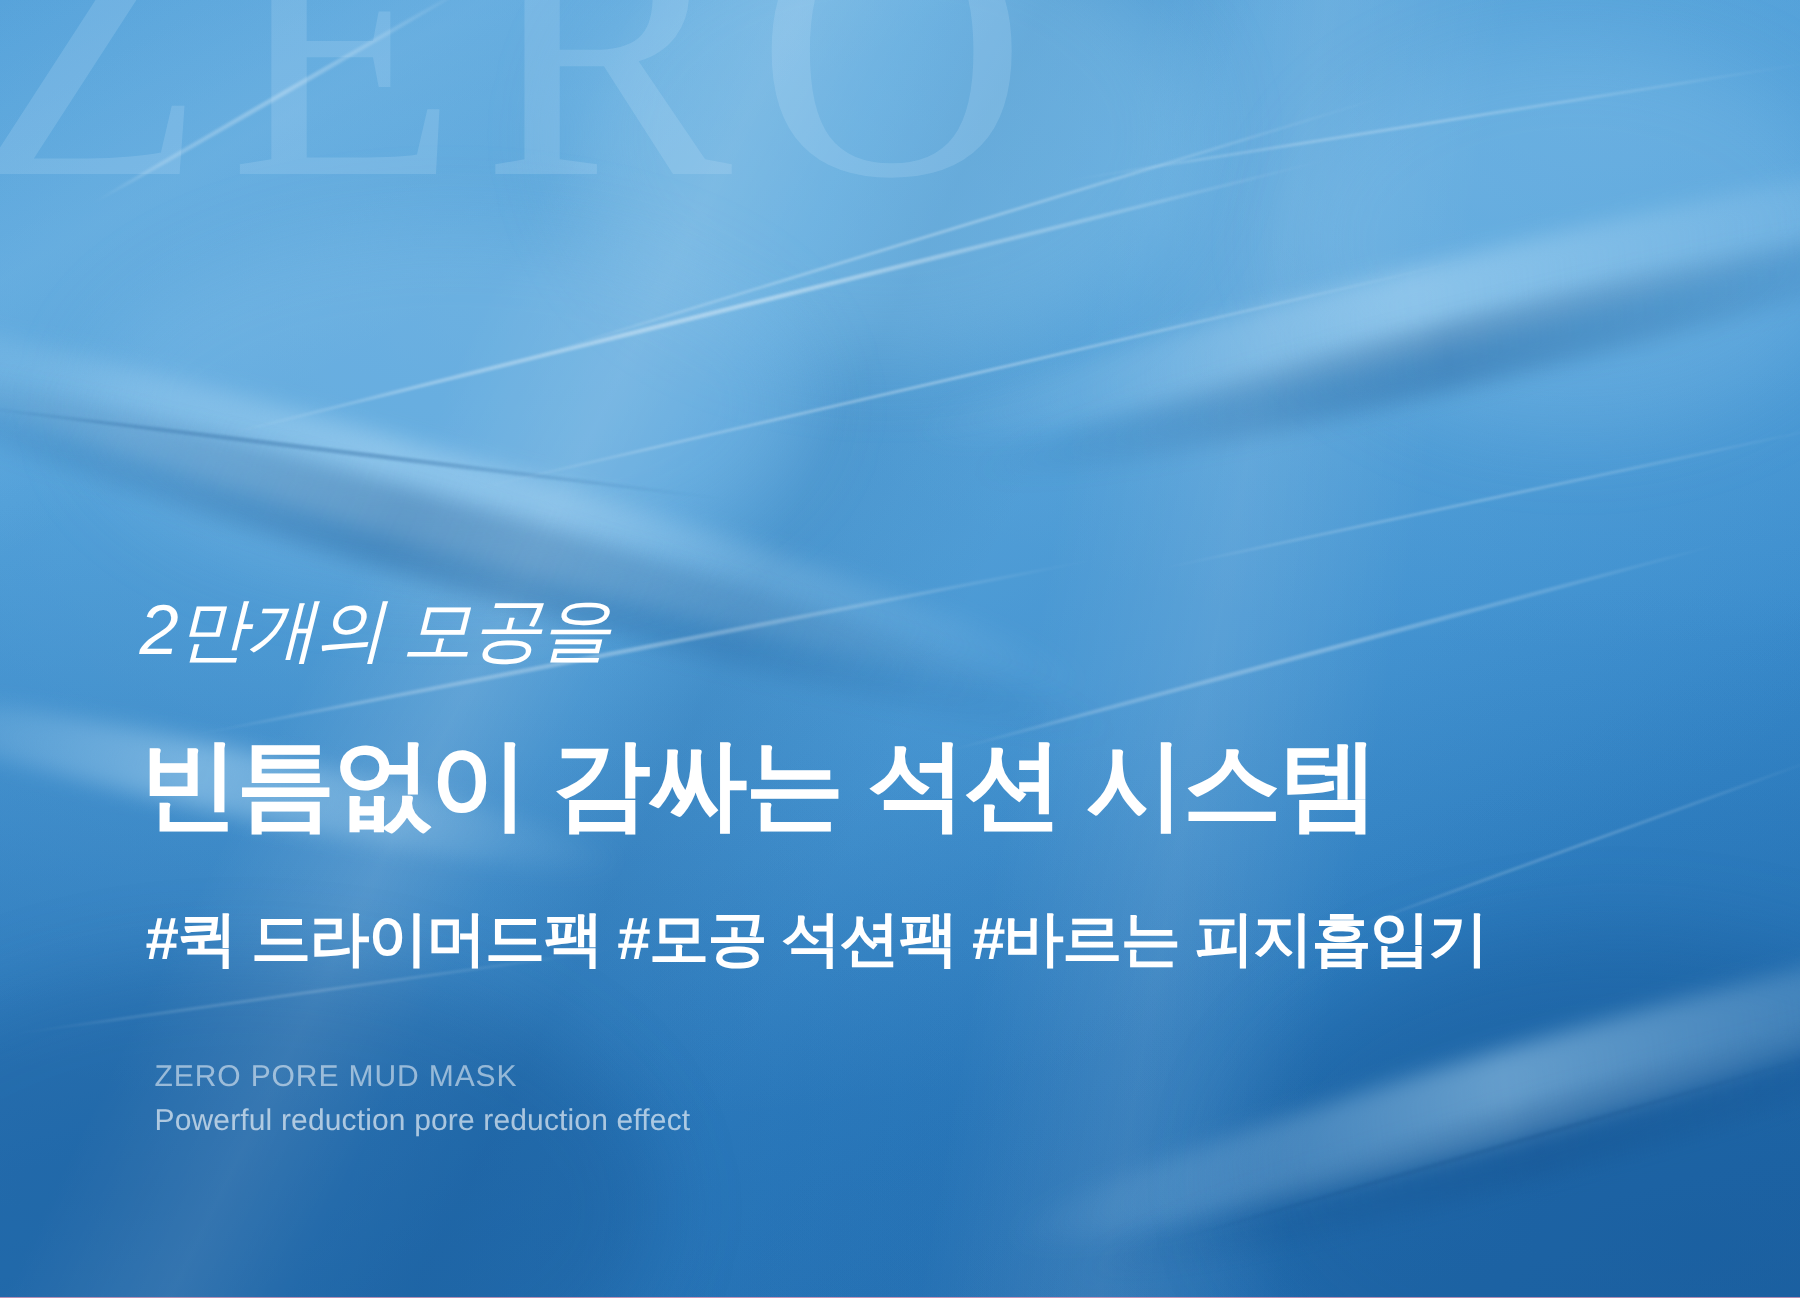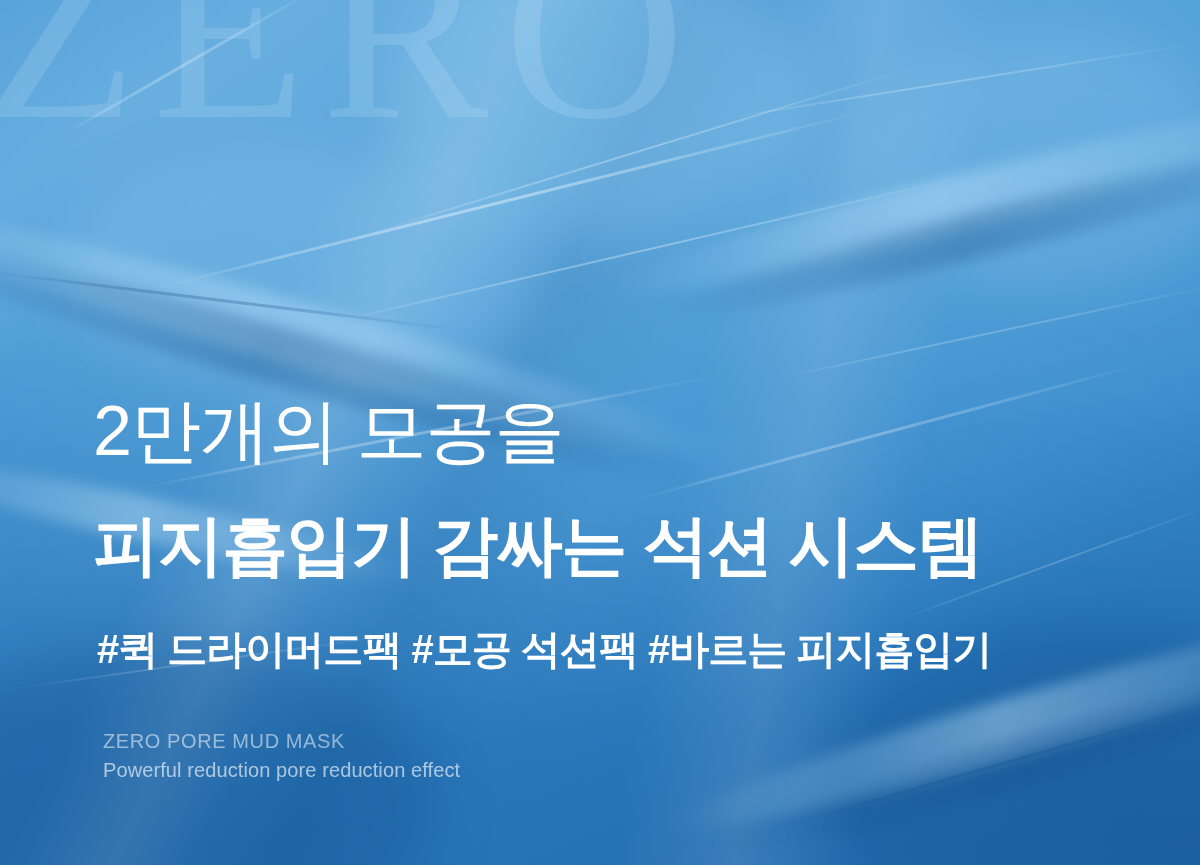--- a/index.html
+++ b/index.html
@@ -127,27 +127,28 @@
   }
 
   
   .copy {
     position: absolute;
     left: 93px;
     top: 396px;
     width: 1010px;
   }
   .headline-thin {
-    font-size: 70px;
+    font-size: 47px;
     line-height: 1.0;
     font-weight: 300;
     color: #ffffff;
     letter-spacing: -1px;
     margin: 0;
     white-space: nowrap;
+    font-style: italic;
   }
   .headline-bold {
     font-size: 66px;
     line-height: 1.0;
     font-weight: 700;
     color: #ffffff;
     letter-spacing: -1.5px;
     margin: 0;
     padding-top: 46px;
     white-space: nowrap;
@@ -221,21 +222,21 @@
   <div class="streak" style="left:0px; top:660px; width:420px; height:2px; transform:rotate(-8deg); opacity:.3;"></div>
   <div class="streak" style="left:880px; top:560px; width:360px; height:2px; transform:rotate(-20deg); opacity:.35;"></div>
   <div class="streak" style="left:40px; top:60px; width:300px; height:2.5px; transform:rotate(-30deg); opacity:.5;"></div>
 
   <div class="watermark">ZERO</div>
 
   <div class="copy">
 
     <div class="headline-thin">2만개의 모공을</div>
 
-    <div class="headline-bold">피지흡입기 감싸는 석션 시스템</div>
+    <div class="headline-bold">빈틈없이 감싸는 석션 시스템</div>
 
     <div class="hashtags">#퀵 드라이머드팩 #모공 석션팩 #바르는 피지흡입기</div>
 
     <div class="sub">
       <span class="sub-en-1">ZERO PORE MUD MASK</span>
       <span class="sub-en-2">Powerful reduction pore reduction effect</span>
     </div>
 
   </div>
 

